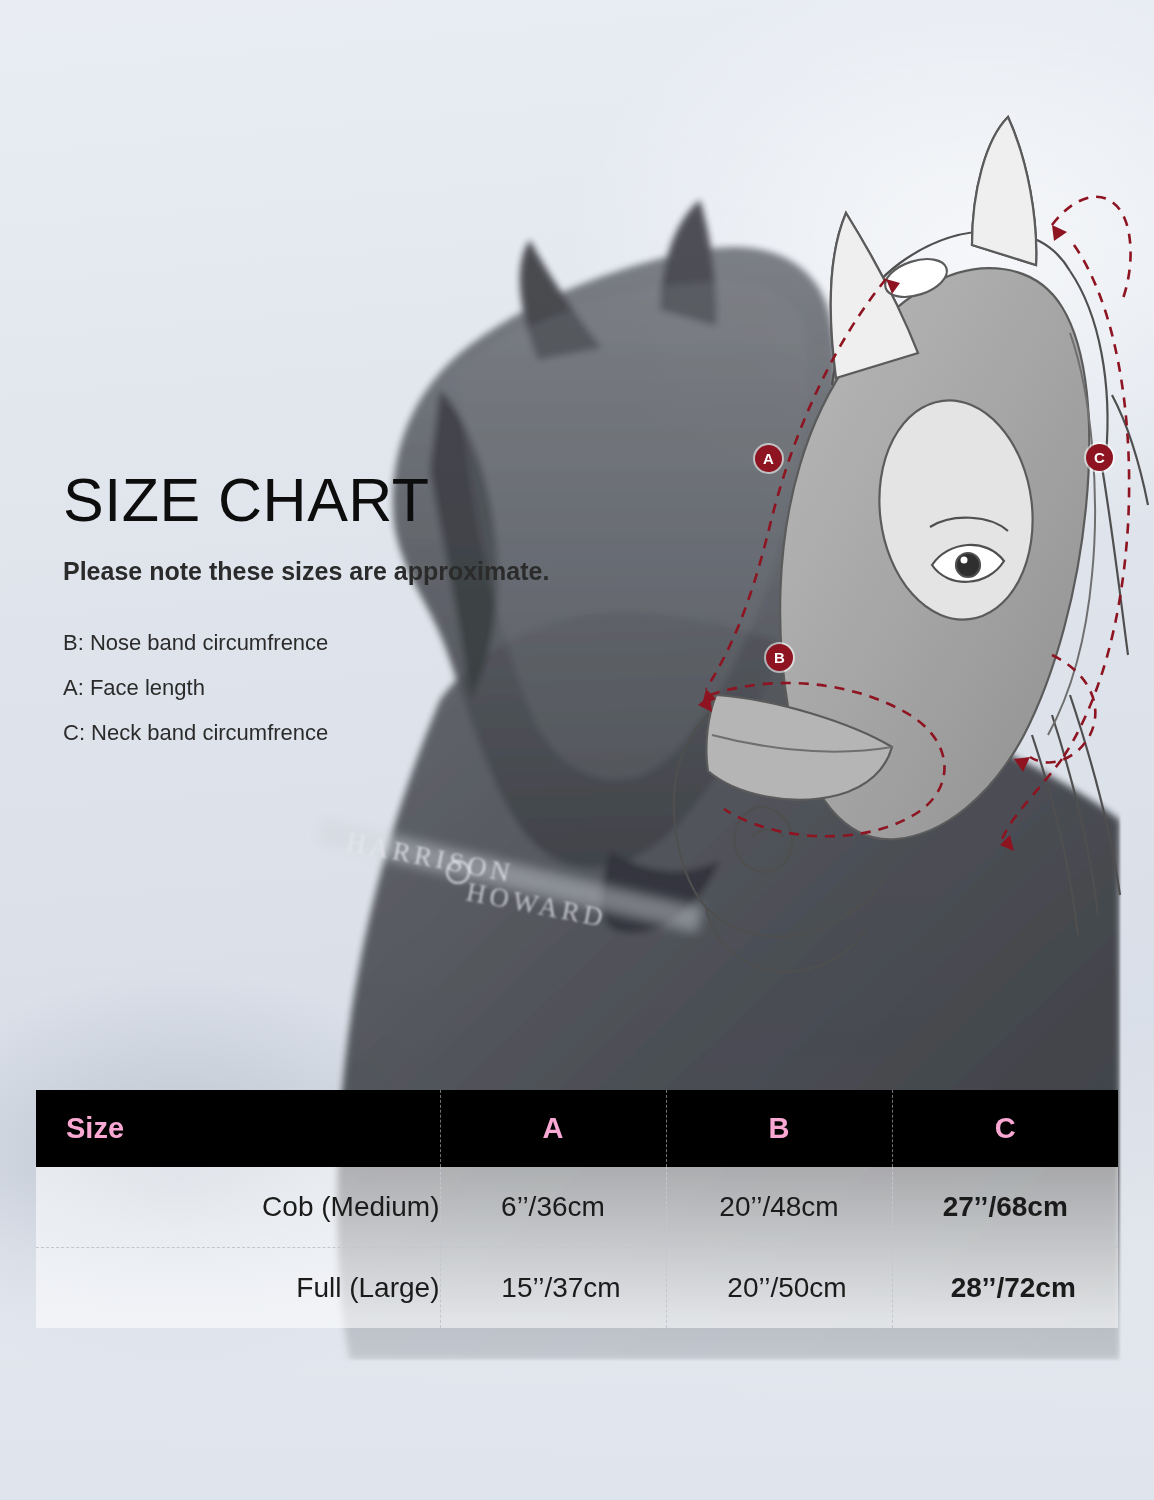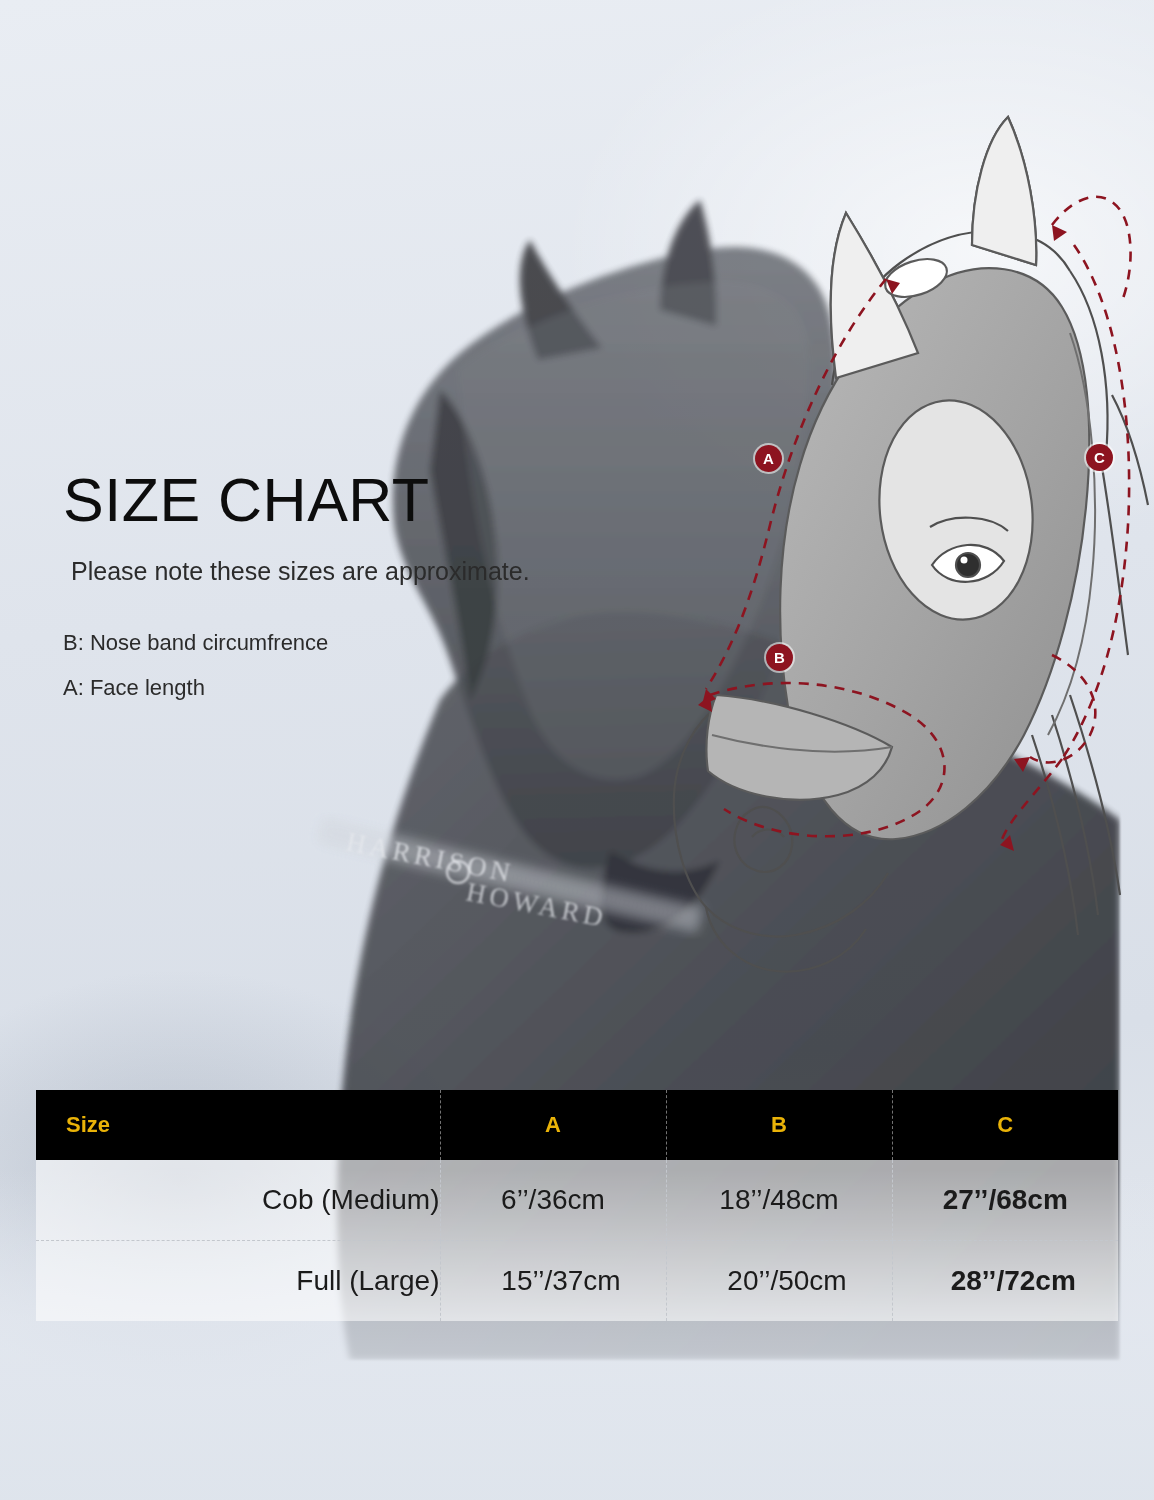--- a/index.html
+++ b/index.html
@@ -60,22 +60,22 @@
     font-size: 61px;
     font-weight: normal;
     letter-spacing: 0.5px;
     color: #0d0d0d;
     margin: 0 0 26px 0;
     line-height: 1.0;
   }
   .subtitle {
     font-size: 25px;
     color: #2b2b2b;
-    margin: 0 0 44px 8px;
-    font-weight: 400;
+    margin: 0 0 44px 0;
+    font-weight: 700;
   }
   .legend-line {
     font-size: 22px;
     color: #2b2b2b;
     margin: 0 0 19px 0;
     font-weight: 400;
   }
 
   
   .diagram {
@@ -108,22 +108,22 @@
   .size-table {
     position: absolute;
     left: 36px;
     top: 1090px;
     width: 1082px;
     border-collapse: collapse;
     table-layout: fixed;
   }
   .size-table thead th {
     background: #000000;
-    color: #eab308;
-    font-size: 22px;
+    color: #f9a8d4;
+    font-size: 29px;
     font-weight: bold;
     padding: 22px 0 22px 0;
     text-align: center;
     border-right: 1px dashed rgba(255,255,255,0.45);
   }
   .size-table thead th:last-child { border-right: none; }
   .size-table thead th.col-size {
     text-align: left;
     padding-left: 30px;
     border-right: 1px dashed rgba(255,255,255,0.45);
@@ -197,20 +197,21 @@
     <circle cx="318" cy="812" r="11" fill="none" stroke="#e8eaee" stroke-width="2.5" opacity="0.7"></circle>
   </svg>
 
   <div class="bottom-haze"></div>
 
   <div class="text-block">
     <h1 class="title">SIZE CHART</h1>
     <p class="subtitle">Please note these sizes are approximate.</p>
     <p class="legend-line">B: Nose band circumfrence</p>
     <p class="legend-line">A: Face length</p>
+    <p class="legend-line">C: Neck band circumfrence</p>
   </div>
 
   <svg class="diagram" viewBox="0 0 560 900">
     <defs>
       <linearGradient id="maskGrey" x1="0" y1="0" x2="1" y2="1">
         <stop offset="0%" stop-color="#b9b9b9"></stop>
         <stop offset="55%" stop-color="#a3a3a3"></stop>
         <stop offset="100%" stop-color="#909090"></stop>
       </linearGradient>
     </defs>
@@ -300,21 +301,21 @@
         <th class="col-size">Size</th>
         <th>A</th>
         <th>B</th>
         <th>C</th>
       </tr>
     </thead>
     <tbody>
       <tr>
         <td class="col-size">Cob (Medium)</td>
         <td>6’’/36cm</td>
-        <td>18’’/48cm</td>
+        <td>20’’/48cm</td>
         <td>27’’/68cm</td>
       </tr>
       <tr>
         <td class="col-size">Full (Large)</td>
         <td>15’’/37cm</td>
         <td>20’’/50cm</td>
         <td>28’’/72cm</td>
       </tr>
     </tbody>
   </table>

